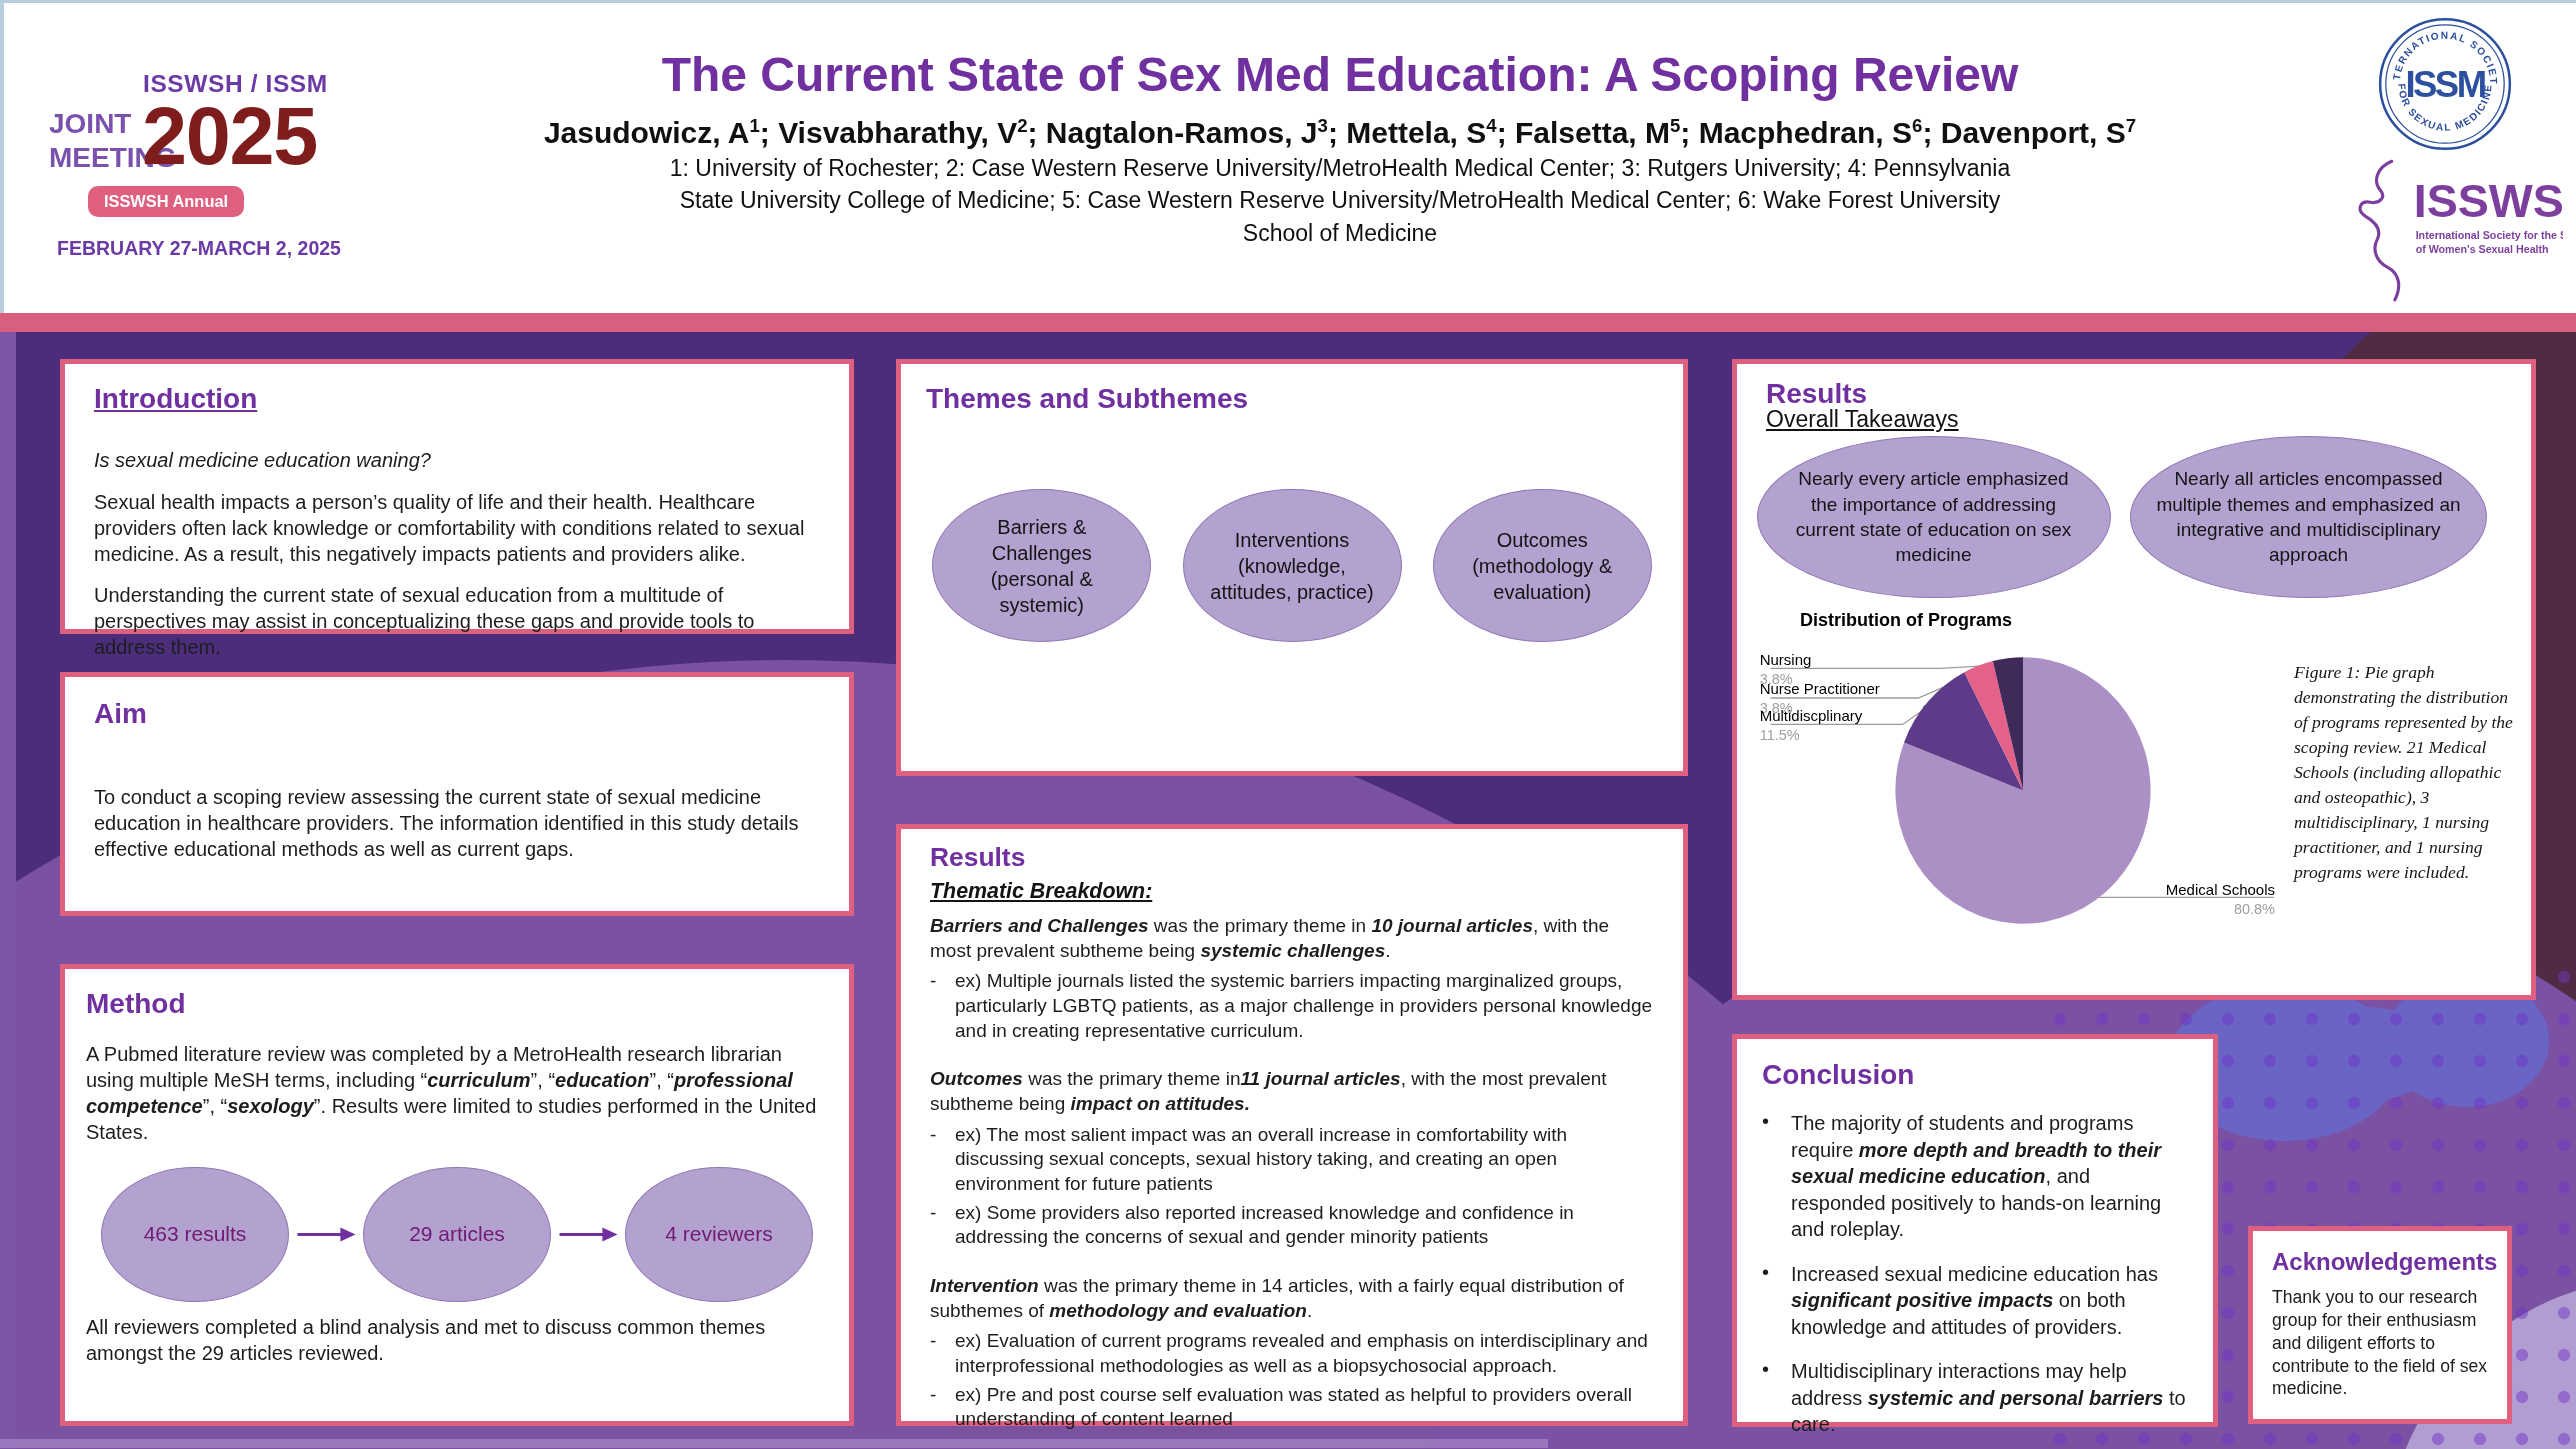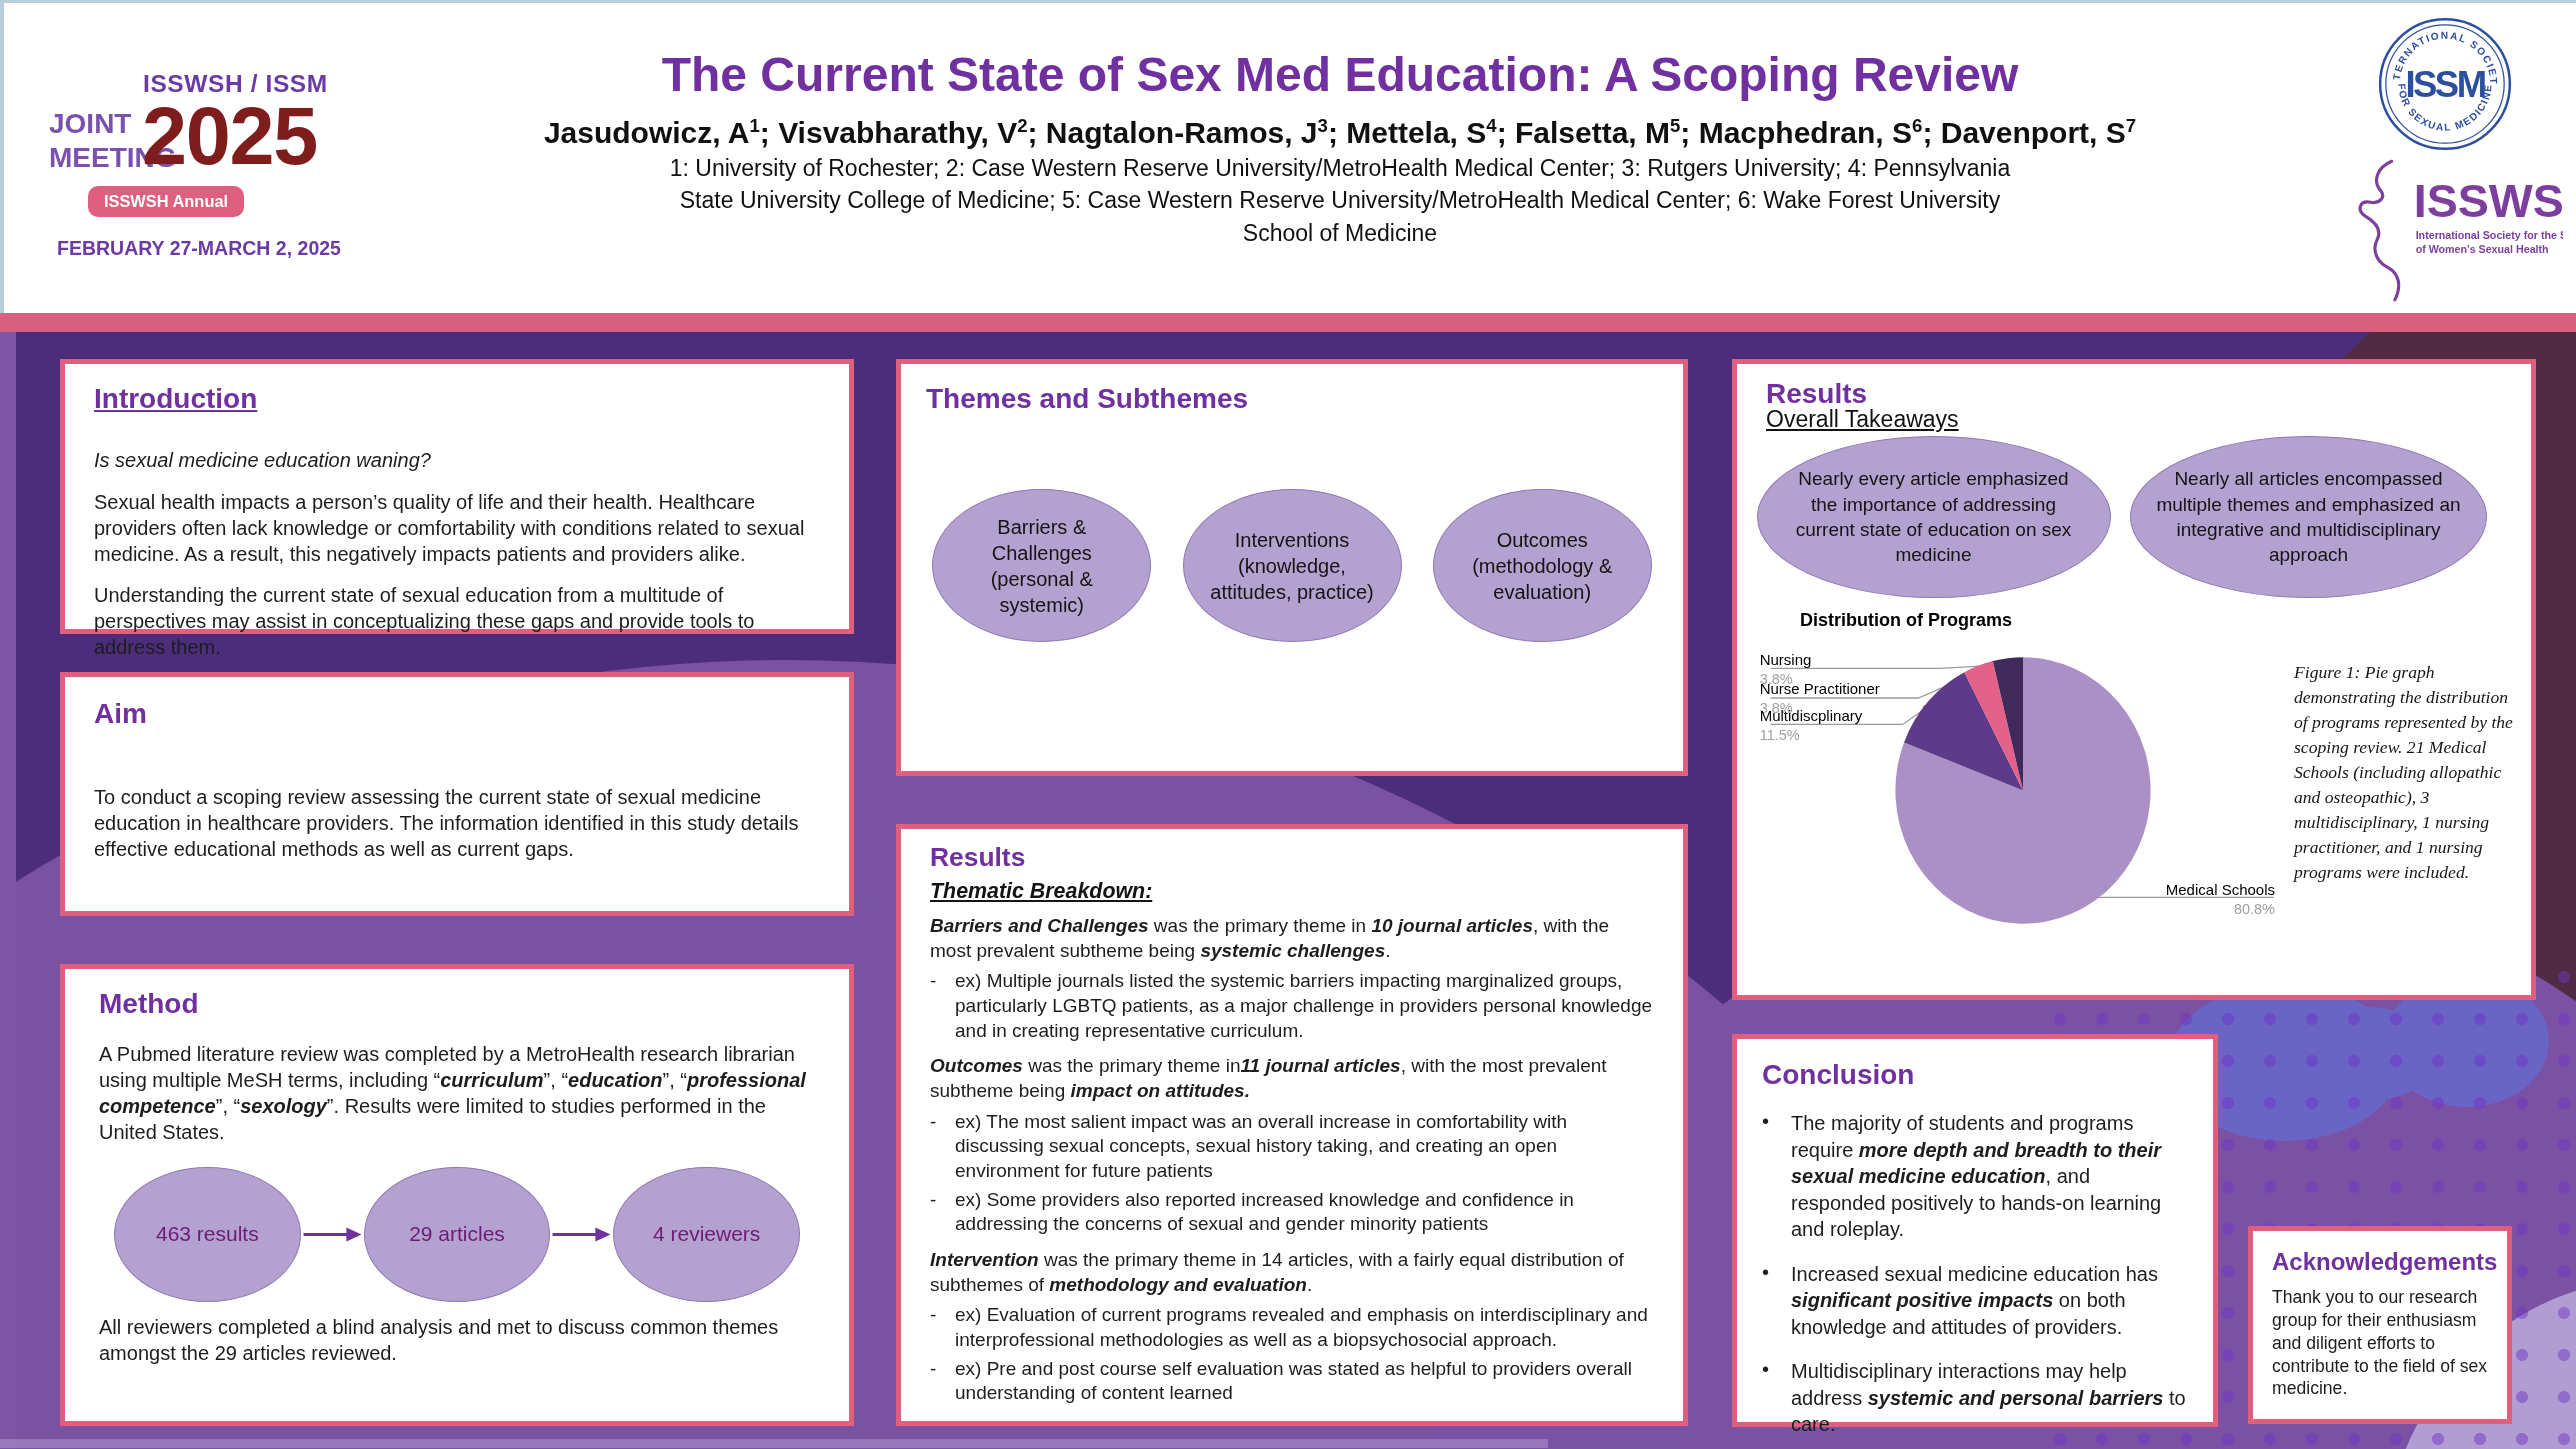--- a/index.html
+++ b/index.html
@@ -50,42 +50,42 @@
   .txt{font-size:20px;line-height:1.3;color:#1d1d1d;}
 
   #p-intro{left:60px;top:359px;width:794px;height:275px;padding:14px 29px;}
   #p-intro h2{margin-bottom:32px;text-decoration:underline;}
   #in-q{font-style:italic;margin-bottom:16.4px;}
   #in-p1{margin-bottom:15px;}
 
   #p-aim{left:60px;top:672px;width:794px;height:244px;padding:16.4px 29px;}
   #p-aim h2{margin-bottom:54px;}
 
-  #p-method{left:60px;top:964px;width:794px;height:462px;padding:14px 34px;}
+  #p-method{left:60px;top:964px;width:794px;height:462px;padding:14px 21px;}
   #p-method h2{margin-bottom:21.4px;}
   #m-row{display:flex;align-items:center;justify-content:space-between;padding:0 15px;margin-top:21.4px;}
   .m-circle{width:186px;height:133px;border-radius:50%;background:#b3a1cf;border:1.3px solid #8f77b5;
             display:flex;align-items:center;justify-content:center;font-size:21px;color:#701a75;text-align:center;}
   .arrow-svg{flex:0 0 auto;}
   #m-note{margin-top:12px;}
 
   #p-themes{left:896px;top:359px;width:792px;height:417px;padding:14px 25px;}
   #t-row{display:flex;justify-content:space-between;margin-top:74px;padding:0 6.3px;}
   .t-circle{width:219px;height:153px;border-radius:50%;background:#b3a1cf;border:1.3px solid #8f77b5;
             display:flex;align-items:center;justify-content:center;text-align:center;
             font-size:20px;color:#141414;padding:0 16.4px;box-sizing:border-box;line-height:1.3;}
 
   #p-resmid{left:896px;top:824px;width:792px;height:602px;padding:8.8px 29px;}
   #p-resmid h2{font-size:26.4px;margin:3.8px 0 6.3px;}
   #rm-sub{font-size:21.4px;font-weight:700;font-style:italic;text-decoration:underline;color:#141414;margin-bottom:8.8px;}
   .rm-p{font-size:19px;line-height:1.32;color:#1d1d1d;margin:7.6px 0 6.3px;}
   .rm-li{display:flex;font-size:19px;line-height:1.3;color:#1d1d1d;margin:3.8px 0;}
   .rm-li .dash{width:25px;flex:0 0 auto;}
   .rm-li .lt{flex:1;}
-  .gapbig{margin-top:10px;}
+  .gapbig{margin-top:23px;}
 
   #p-resright{left:1732px;top:359px;width:804px;height:641px;}
   #rr-heading{position:absolute;left:29px;top:8.8px;}
   #rr-sub{position:absolute;left:29px;top:42px;font-size:23px;color:#111;text-decoration:underline;}
   .bubble{position:absolute;border-radius:50%;background:#b3a1cf;border:1.3px solid #8f77b5;
           display:flex;align-items:center;justify-content:center;text-align:center;
           font-size:19px;line-height:1.34;color:#141414;padding:0 25px;box-sizing:border-box;}
   #rr-b1{left:19.5px;top:72px;width:354px;height:162px;}
   #rr-b2{left:393px;top:72px;width:357px;height:162px;}
   #rr-ct{position:absolute;left:63px;top:246px;font-size:18px;font-weight:700;color:#000;}

